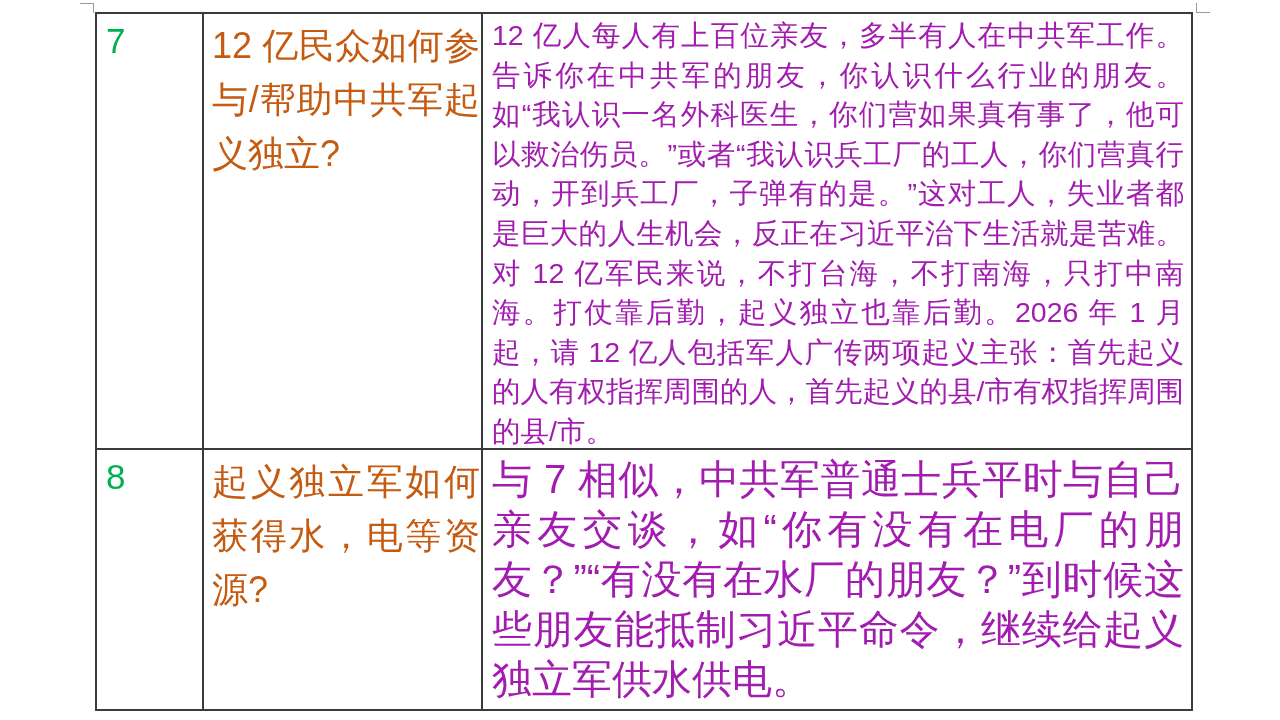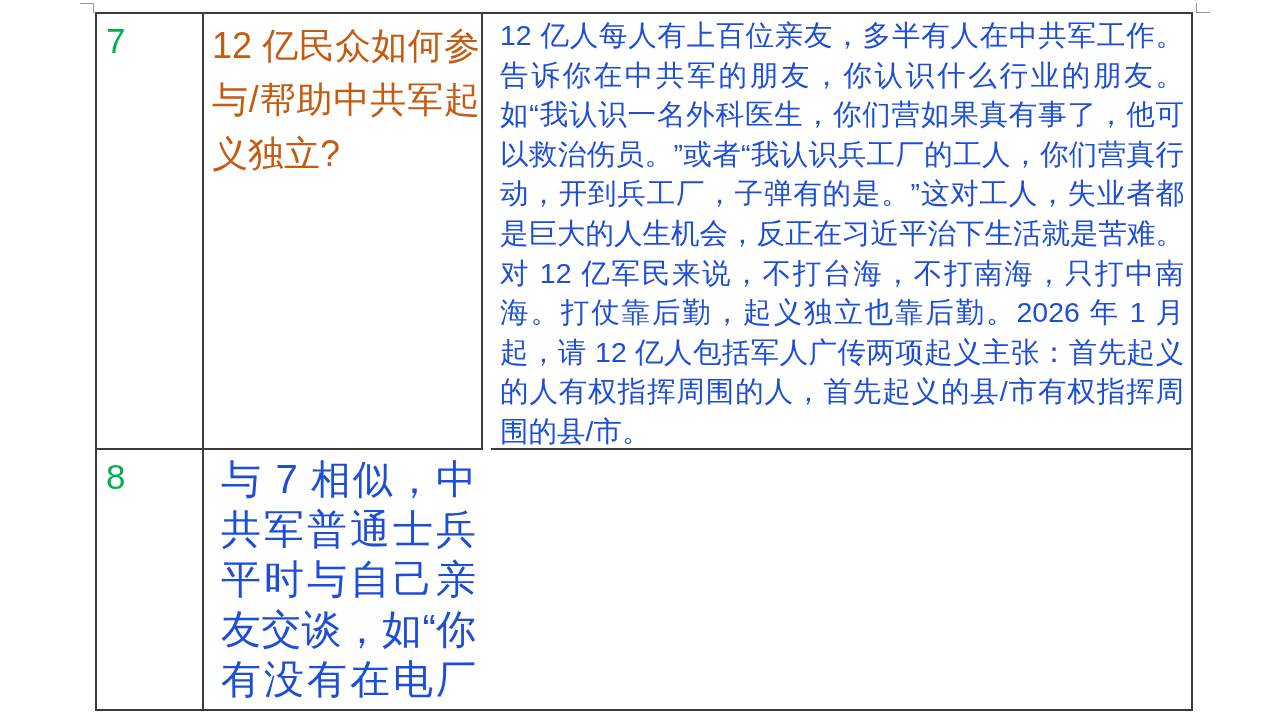--- a/index.html
+++ b/index.html
@@ -60,24 +60,23 @@
   }
   .q-cell {
     color: #c55a11;
     font-size: 36px;
     line-height: 54px;
     padding: 5px 1px 0 8px;
     text-align: justify;
     text-justify: inter-character;
   }
   .a-cell {
-    color: #1d4ed8;
+    color: #a21caf;
     text-align: justify;
     text-justify: inter-character;
-    margin-left: 8px;
   }
   .a-cell.r7 {
     font-size: 28.5px;
     line-height: 39.6px;
     padding: 2px 7px 0 9px;
   }
   .a-cell.r8 {
     font-size: 40px;
     line-height: 50px;
     padding: 4px 7px 0 9px;
@@ -91,16 +90,17 @@
   <div class="corner-mark tl"></div>
   <div class="corner-mark tr"></div>
 
   <div class="doc-table">
 
     <div class="cell cb rb num-cell">7</div>
     <div class="cell cb rb q-cell">12 亿民众如何参与/帮助中共军起义独立?</div>
     <div class="cell rb a-cell r7">12 亿人每人有上百位亲友，多半有人在中共军工作。告诉你在中共军的朋友，你认识什么行业的朋友。如“我认识一名外科医生，你们营如果真有事了，他可以救治伤员。”或者“我认识兵工厂的工人，你们营真行动，开到兵工厂，子弹有的是。”这对工人，失业者都是巨大的人生机会，反正在习近平治下生活就是苦难。对 12 亿军民来说，不打台海，不打南海，只打中南海。打仗靠后勤，起义独立也靠后勤。2026 年 1 月起，请 12 亿人包括军人广传两项起义主张：首先起义的人有权指挥周围的人，首先起义的县/市有权指挥周围的县/市。</div>
 
     <div class="cell cb num-cell">8</div>
+    <div class="cell cb q-cell">起义独立军如何获得水，电等资源?</div>
     <div class="cell a-cell r8">与 7 相似，中共军普通士兵平时与自己亲友交谈，如“你有没有在电厂的朋友？”“有没有在水厂的朋友？”到时候这些朋友能抵制习近平命令，继续给起义独立军供水供电。</div>
 
   </div>
 </div>
 
 </body></html>

